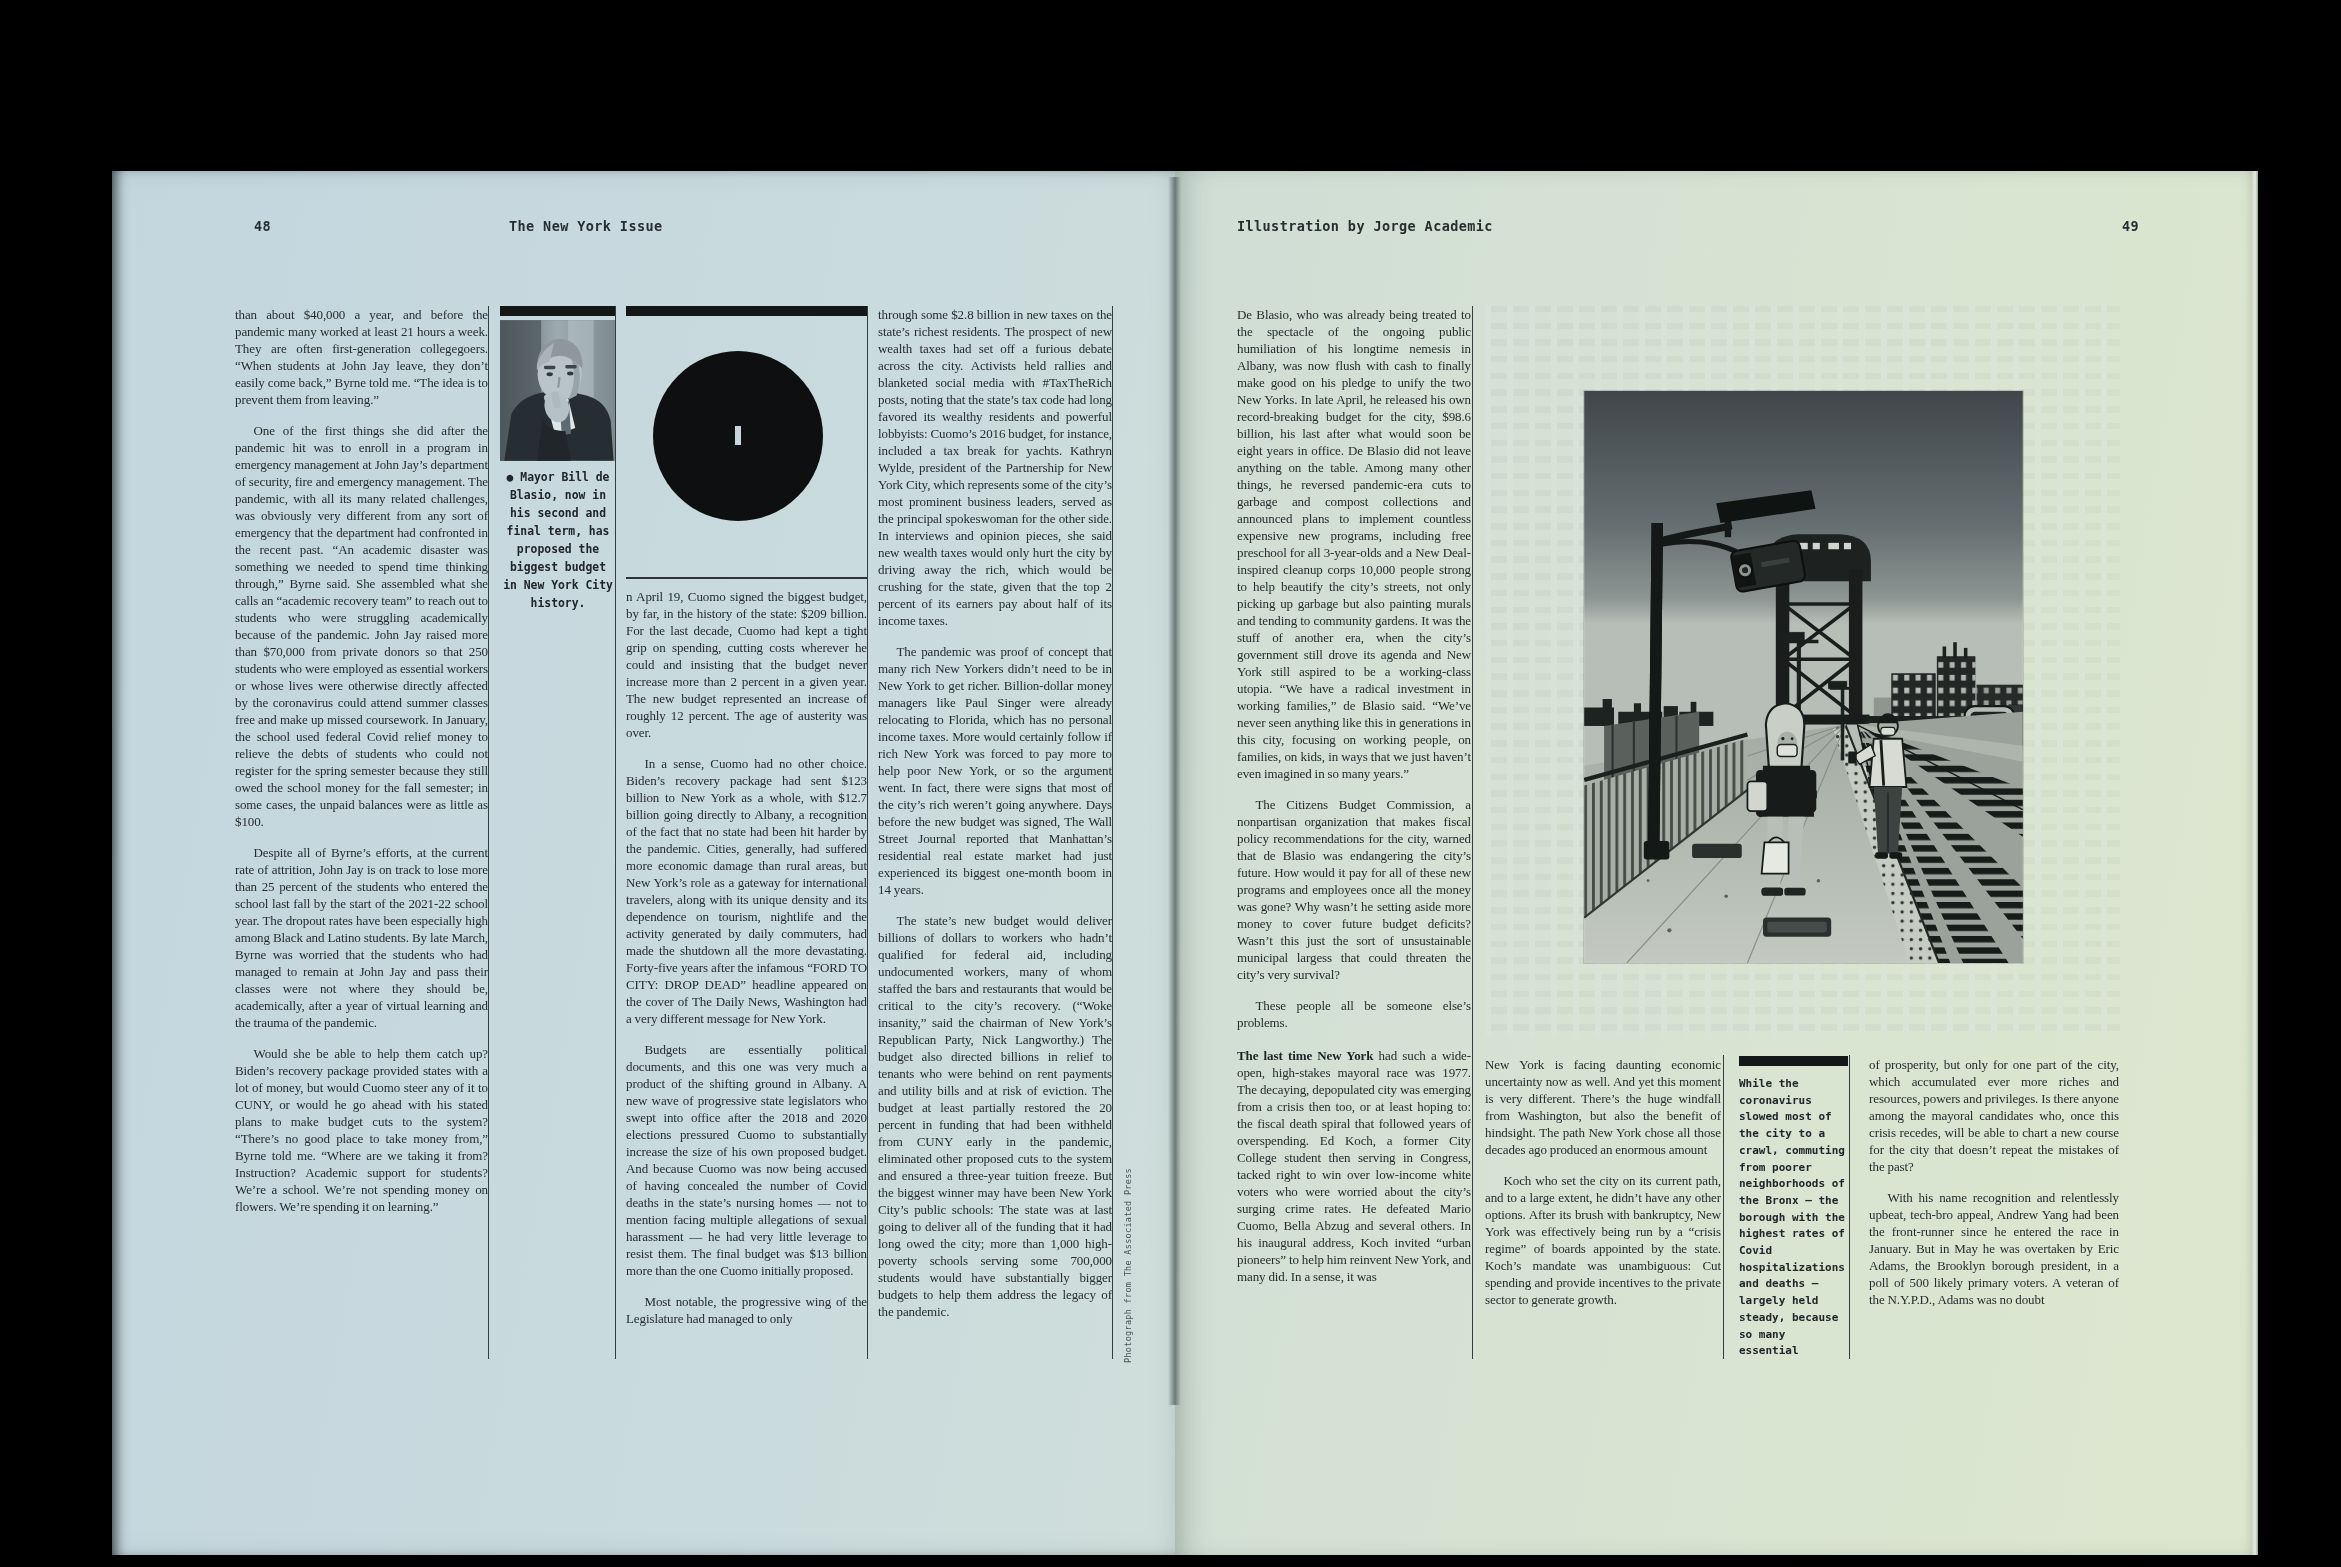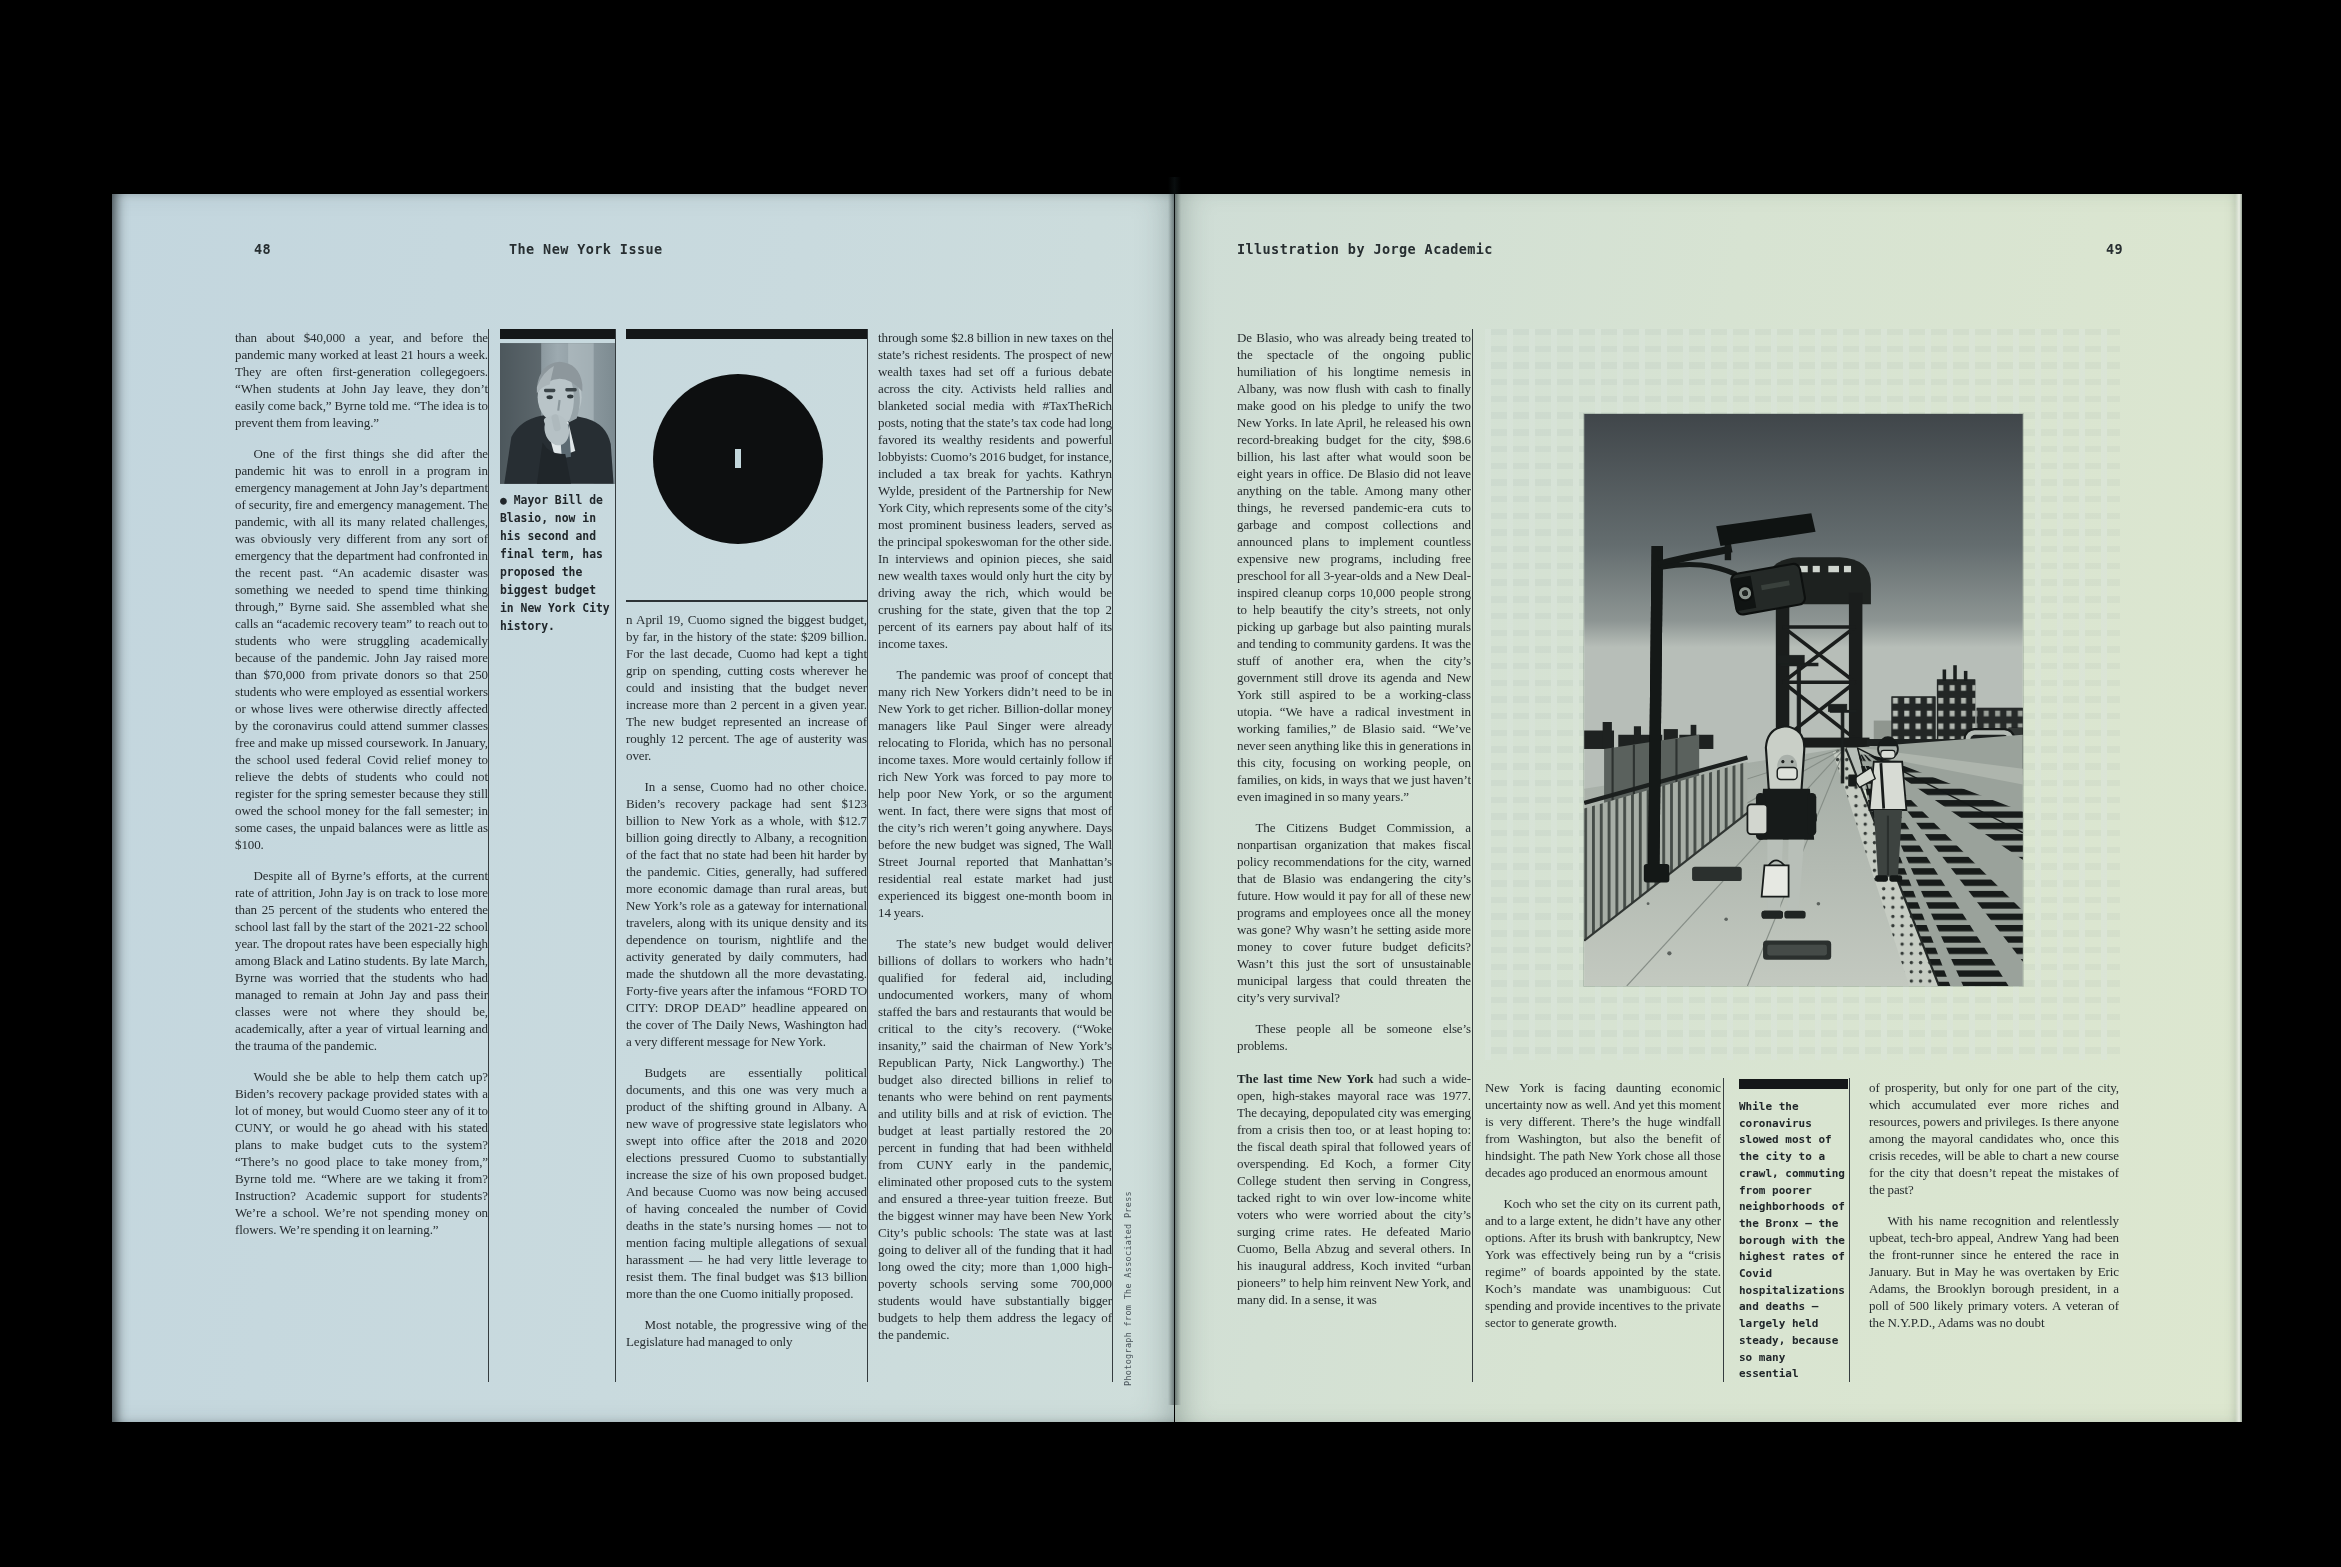--- a/index.html
+++ b/index.html
@@ -1,18 +1,18 @@
 <!DOCTYPE html>
 <html lang="en" style="font-size:11.4px"><head>
 <meta charset="utf-8">
 <style>
   html,body{margin:0;padding:0;}
   body{width:2342px;height:1567px;background:#000;position:relative;overflow:hidden;
        font-family:"Liberation Serif", serif;}
-  .page{position:absolute;top:194px;height:1228px;}
+  .page{position:absolute;top:171px;height:1384px;padding-left:16px;}
   .page-left{left:112px;width:1062px;
     background:linear-gradient(100deg,#c3d6de 0%,#c9dade 55%,#cfdeda 100%);
     box-shadow:inset 10px 0 12.8px -7px rgba(10,15,18,.8), inset -18.5px 0 35px -17px rgba(40,60,62,.35);}
   .page-right{left:1175px;width:1067px;
     background:linear-gradient(100deg,#cfddd6 0%,#d7e3d2 45%,#dde7cf 100%);
     box-shadow:inset 21px 0 33px -18.5px rgba(40,60,55,.38), inset -11.4px 0 11.4px -7px rgba(120,135,120,.55);}
   .page-right::after{content:"";position:absolute;top:0;right:0;width:7px;height:100%;
     background:linear-gradient(90deg,rgba(255,255,255,0) 0%,rgba(245,248,240,.8) 60%,#9aa596 100%);}
   .hdr{position:absolute;top:47px;font-family:"DejaVu Sans Mono",monospace;font-weight:700;
     font-size:13.5px;color:#272e31;letter-spacing:0.4px;white-space:nowrap;}
@@ -20,21 +20,21 @@
   .bar{position:absolute;height:10px;background:#141718;}
   .thin-rule{position:absolute;height:2.1px;background:#2c3235;}
   .body-col{position:absolute;font-size:13px;line-height:17px;color:#262c2f;
     text-align:justify;overflow:hidden;letter-spacing:-0.1px;word-spacing:-0.2px;hyphens:auto;}
   .body-col p{margin:0;}
   .body-col p + p{text-indent:18.5px;margin-top:14px;}
   .body-col p.section{margin-top:16.3px;text-indent:0;}
   .body-col p.section strong{font-weight:700;color:#1e2427;margin-top:6px;}
   .mono-cap{position:absolute;font-family:"DejaVu Sans Mono",monospace;font-weight:700;
     color:#20262a;overflow:hidden;}
-  .cap-left{font-size:11.4px;line-height:18px;}
+  .cap-left{font-size:11.4px;line-height:18px;text-align:center;}
   .cap-right{font-size:11px;line-height:16.7px;}
   .dropcap-circle{position:absolute;border-radius:50%;background:#0d0f10;}
   .dropcap-circle .tick{position:absolute;left:50%;top:50%;width:6.4px;height:19px;
     margin-left:-3.5px;margin-top:-10px;background:#c3d7dc;}
   .photo-frame{position:absolute;overflow:hidden;background:#7b878c;}
   .vert-credit{position:absolute;writing-mode:vertical-rl;transform:rotate(180deg);
     font-family:"DejaVu Sans Mono",monospace;font-size:8.5px;color:#49545a;letter-spacing:0.3px;
     white-space:nowrap;}
   .illo{position:absolute;box-shadow:0 0 0 0.7px rgba(40,50,48,.25);z-index:3;}
   .ghost{position:absolute;pointer-events:none;opacity:.45;z-index:1;

